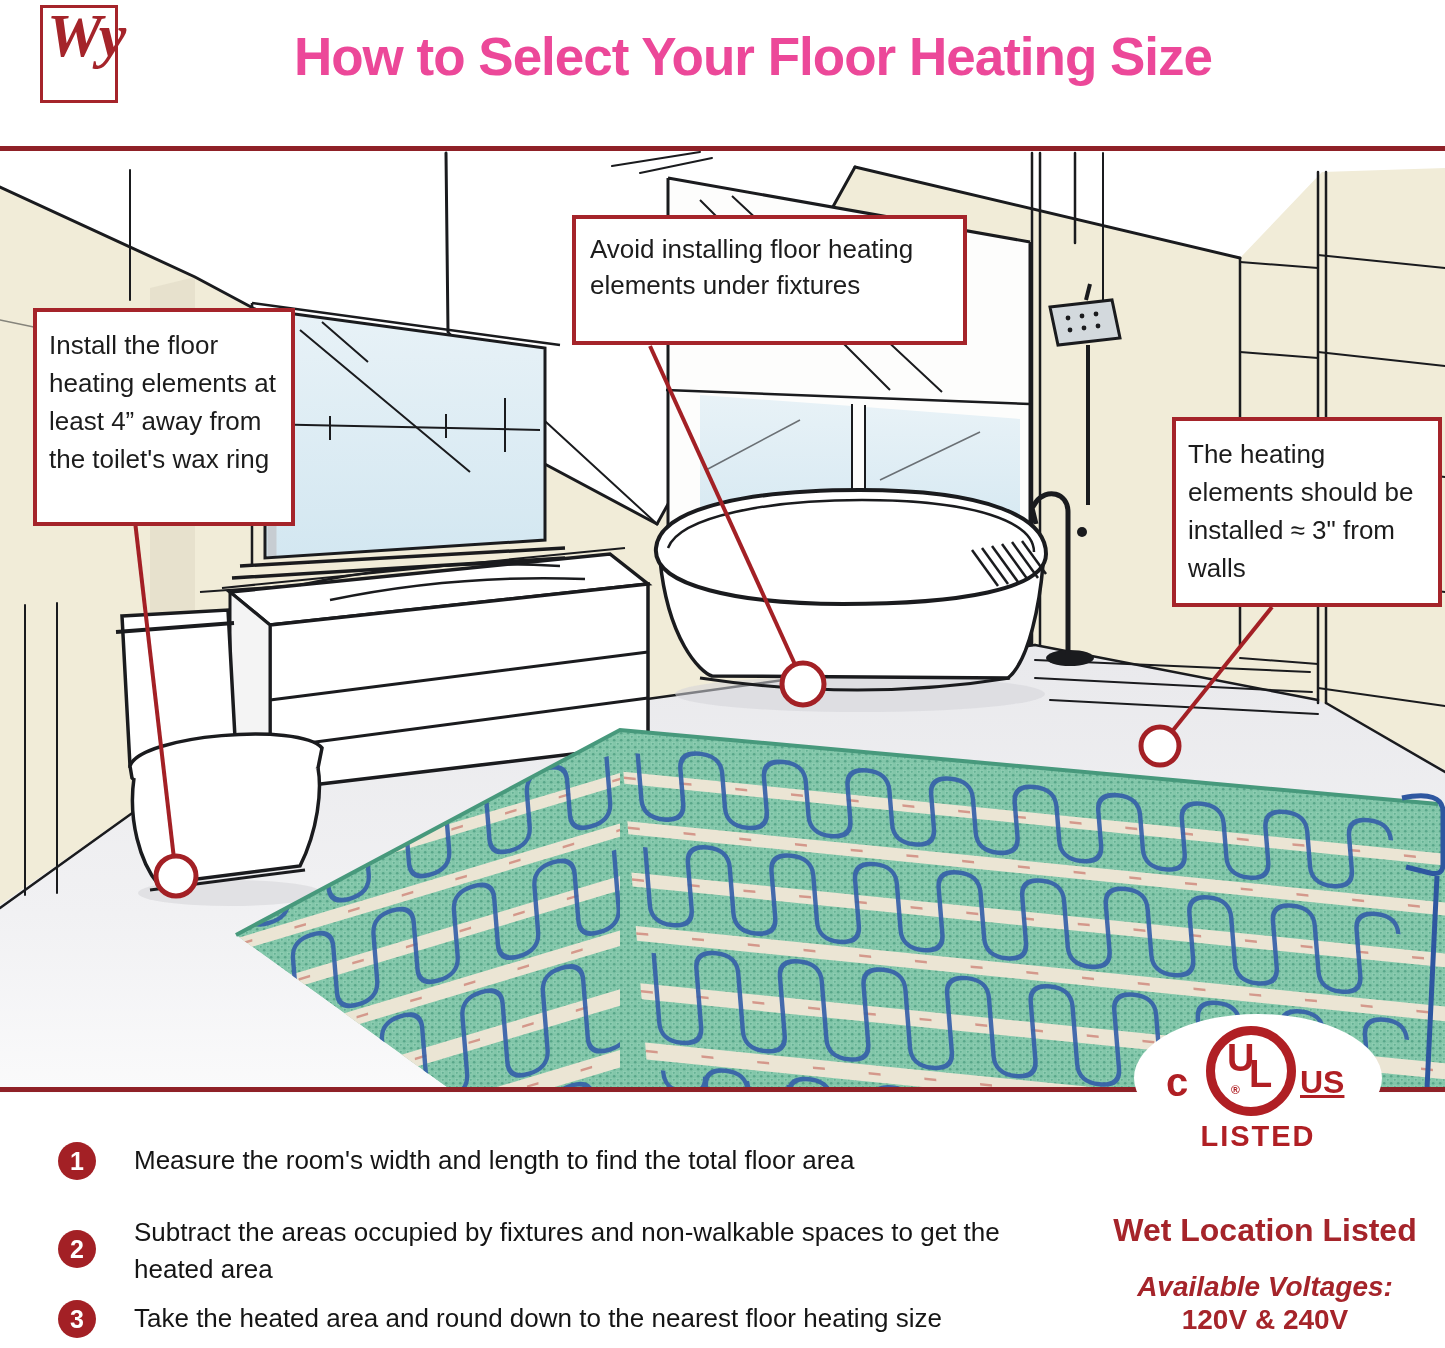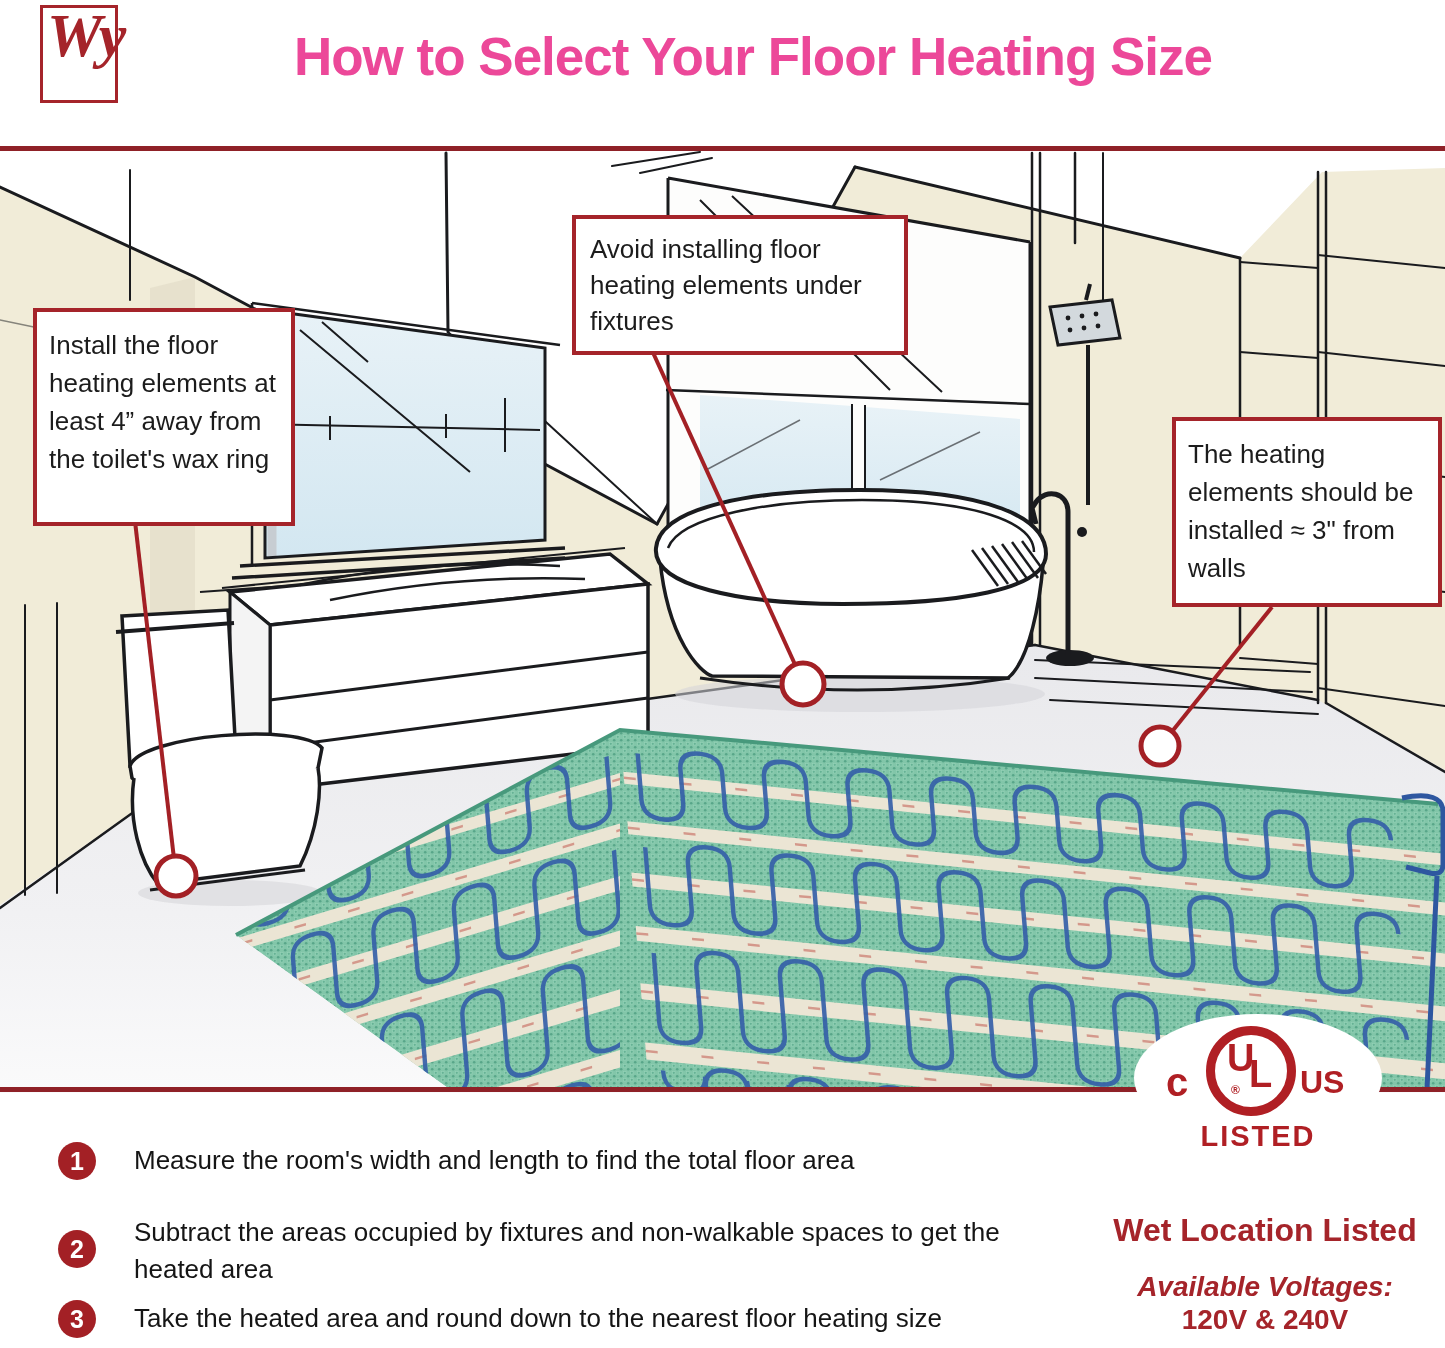--- a/index.html
+++ b/index.html
@@ -14,34 +14,34 @@
   .page-title{position:absolute;left:45px;top:18px;width:1400px;text-align:center;
             font-size:53px;font-weight:bold;letter-spacing:-1px;color:#ec4899;margin:8px;}
   .rule-top{position:absolute;left:0;top:146px;width:1445px;height:5px;background:#8F2127;}
 
   
   .figure-svg{position:absolute;left:0;top:151px;width:1445px;height:942px;}
 
   .callout{position:absolute;background:#fff;border:4px solid #A5242A;color:#1c1c1c;
            font-size:26px;line-height:38px;padding:14px 12px;box-sizing:border-box;}
   .callout-toilet{left:33px;top:260px;width:262px;min-height:218px;margin-top:48px;}
-  .callout-fixtures{left:572px;top:215px;width:336px;min-height:130px;line-height:36px;padding:12px 14px;}
+  .callout-fixtures{left:572px;top:215px;width:395px;min-height:130px;line-height:36px;padding:12px 14px;}
   .callout-walls{left:1172px;top:417px;width:270px;min-height:190px;}
 
   
   .ul-block{position:absolute;left:1128px;top:1008px;width:260px;height:160px;z-index:5;}
   .ul-blob{position:absolute;left:6px;top:6px;width:248px;height:128px;background:#fff;
            border-radius:50%;}
   .ul-c{position:absolute;left:38px;top:52px;font-size:40px;font-weight:bold;color:#B01F24;}
   .ul-ring{position:absolute;left:78px;top:18px;width:72px;height:72px;border:9px solid #B01F24;
            border-radius:50%;background:#fff;}
   .ul-u{position:absolute;left:12px;top:2px;font-size:38px;font-weight:bold;color:#B01F24;}
   .ul-l{position:absolute;left:34px;top:18px;font-size:38px;font-weight:bold;color:#B01F24;}
   .ul-reg{position:absolute;left:16px;top:48px;font-size:12px;font-weight:bold;color:#B01F24;}
-  .ul-us{position:absolute;left:172px;top:56px;font-size:32px;font-weight:bold;color:#B01F24;}
+  .ul-us{position:absolute;left:172px;top:56px;font-size:32px;font-weight:bold;color:#B01F24;text-decoration:underline;}
   .ul-listed{position:absolute;left:0;top:112px;width:260px;text-align:center;
            font-size:29px;font-weight:bold;letter-spacing:2px;color:#B01F24;}
 
   
   .step{position:absolute;left:58px;display:flex;align-items:flex-start;}
   .step-1{top:1142px;} .step-2{top:1214px;} .step-3{top:1300px;}
   .badge{flex:0 0 auto;width:38px;height:38px;border-radius:50%;background:#A32025;color:#fff;
          font-size:25px;font-weight:bold;display:flex;align-items:center;justify-content:center;
          margin-right:38px;margin-top:0px;}
   .step-2 .badge{margin-top:16px;}

